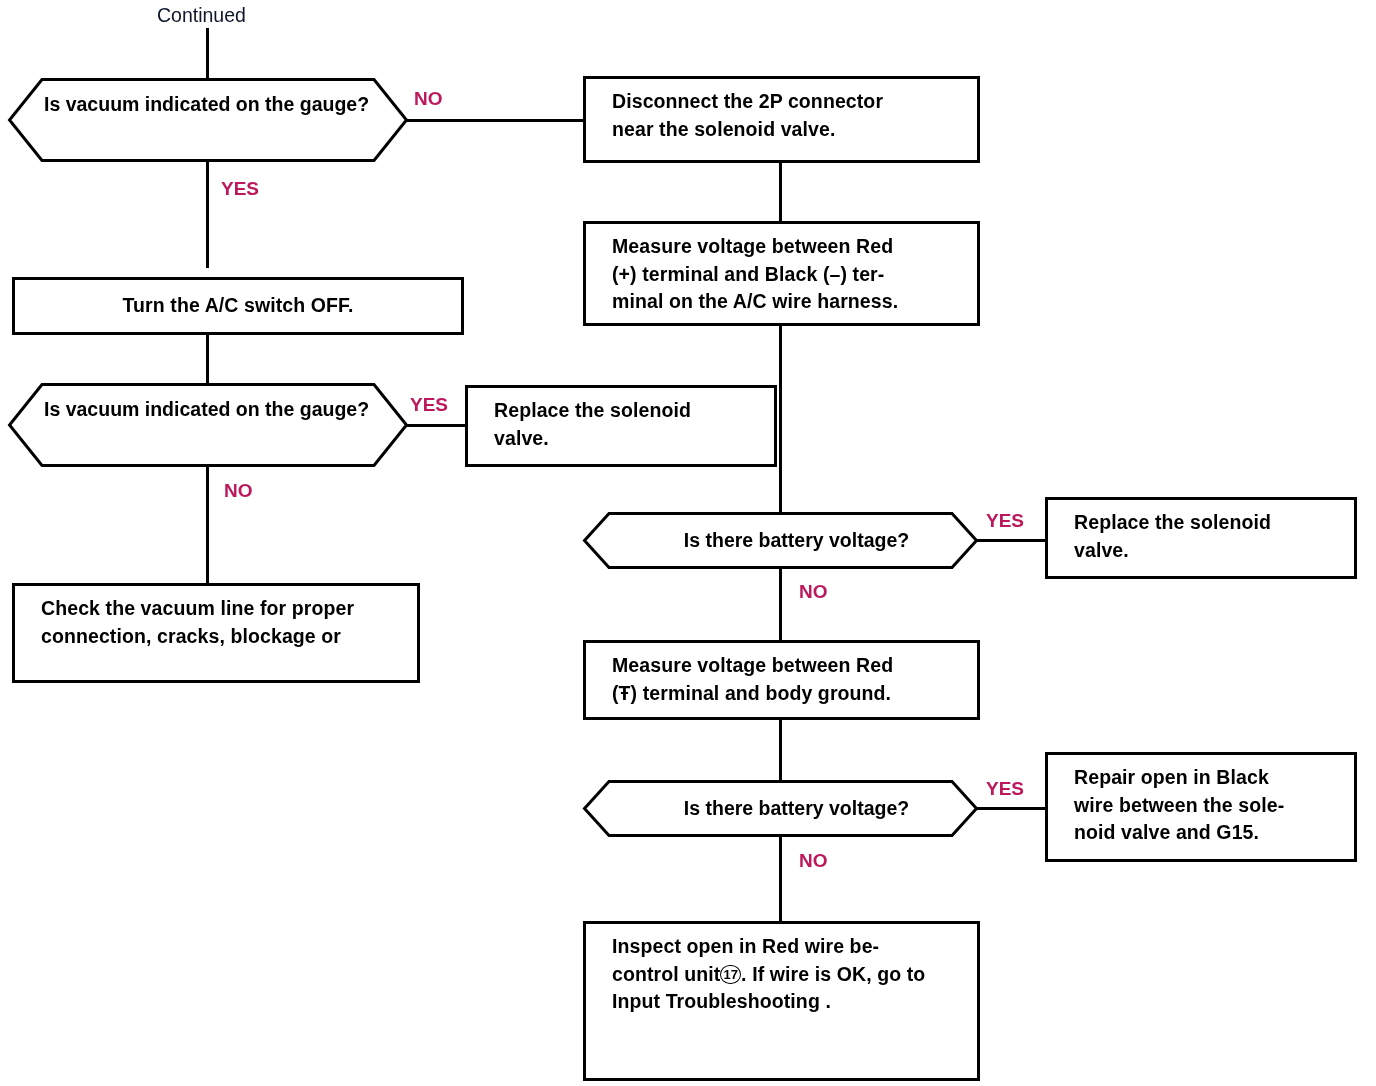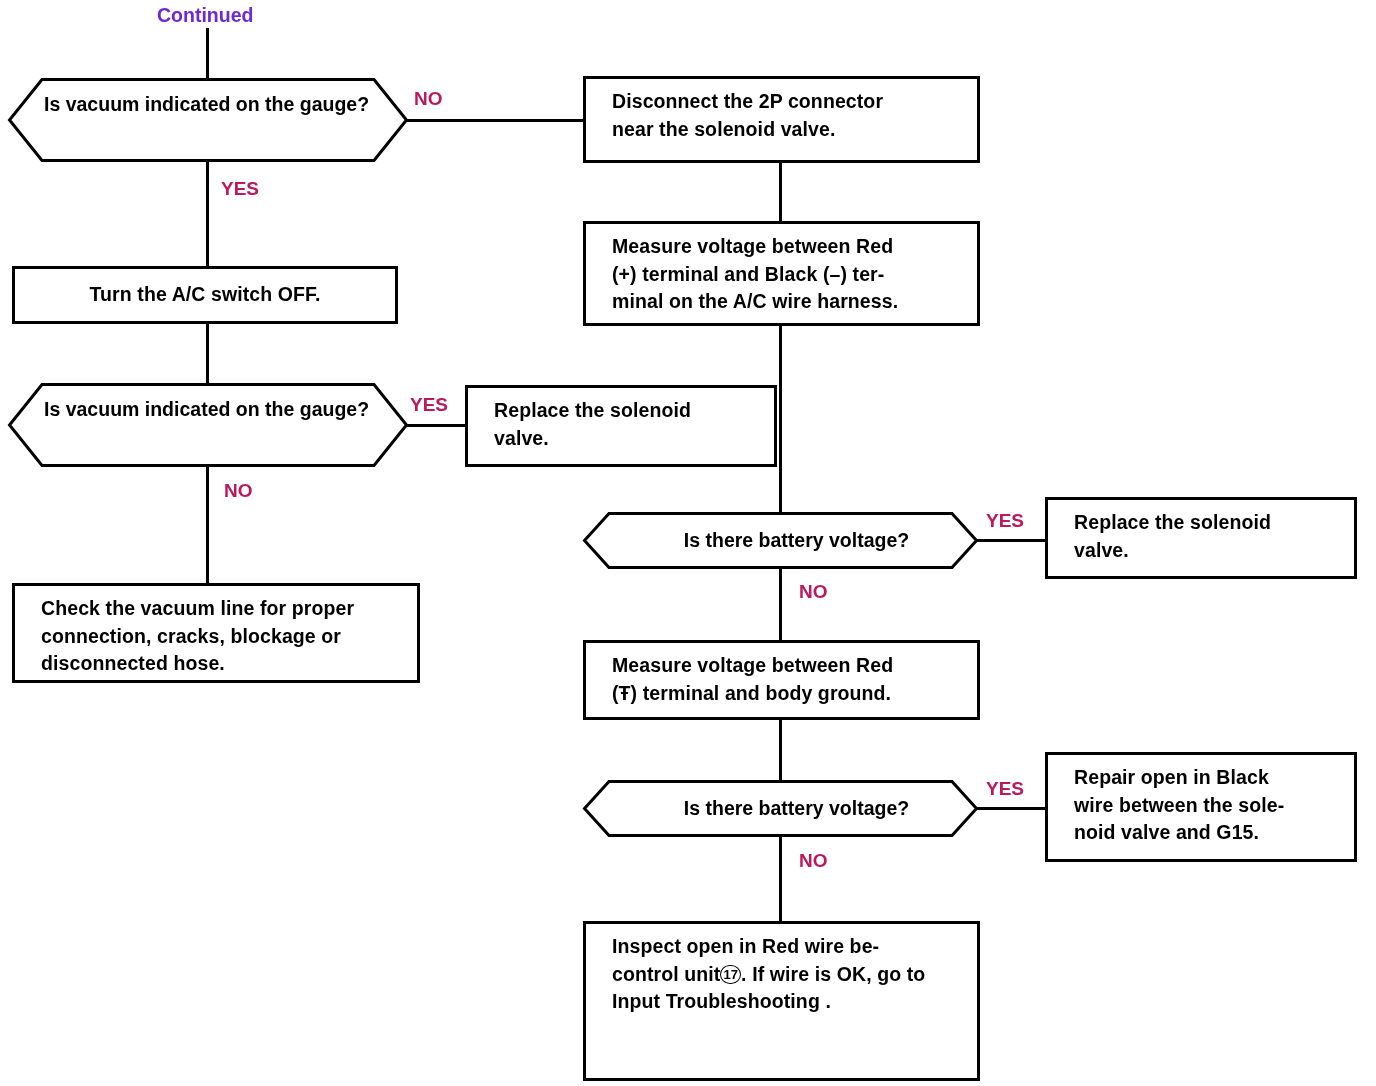--- a/index.html
+++ b/index.html
@@ -94,22 +94,22 @@
     font-weight: bold;
     color: #be185d;
     white-space: nowrap;
     z-index: 6;
   }
 
   
   .hdr {
     position: absolute;
     font-size: 19.5px;
-    font-weight: bold;
-    color: #6d28d9;
+    font-weight: normal;
+    color: #0f172a;
     white-space: nowrap;
   }
 
   .circnum {
     display: inline-block;
     border: 1.6px solid #000;
     border-radius: 50%;
     font-size: 13px;
     line-height: 1;
     padding: 2.2px 2px 2.6px 2px;
@@ -136,21 +136,21 @@
   </div>
 
   <div class="blabel" style="left:414px; top:88px;">NO</div>
 
   <div class="line h" style="left:405px; top:119px; width:180px;"></div>
 
   <div class="blabel" style="left:221px; top:178px;">YES</div>
 
   <div class="line v" style="left:206px; top:160px; height:108px;"></div>
 
-  <div class="box centered" style="left:12px; top:266px; width:386px; height:58px;">
+  <div class="box centered" style="left:12px; top:277px; width:452px; height:58px;">
     <div class="txt">Turn the A/C switch OFF.</div>
   </div>
 
   <div class="line v" style="left:206px; top:322px; height:62px;"></div>
 
   <div class="hex" style="left:8px; top:383px; width:400px; height:84px;">
     <svg width="400" height="84" viewBox="0 0 400 84" preserveAspectRatio="none">
       <polygon points="34,1.5 366,1.5 398.5,42 366,82.5 34,82.5 1.5,42" fill="#ffffff" stroke="#000000" stroke-width="3"></polygon>
     </svg>
     <div class="hextxt justify" style="left:36px; top:13px; width:332px;">Is vacuum indicated on the gauge?</div>
@@ -159,21 +159,20 @@
   <div class="blabel" style="left:410px; top:394px;">YES</div>
   <div class="line h" style="left:405px; top:424px; width:62px;"></div>
 
   <div class="blabel" style="left:224px; top:480px;">NO</div>
   <div class="line v" style="left:206px; top:465px; height:120px;"></div>
 
   <div class="box" style="left:12px; top:583px; width:408px; height:100px;">
     <div class="txt justify" style="width:350px;">
       <div>Check the vacuum line for proper</div>
       <div>connection, cracks, blockage or</div>
-      <div style="text-align:left;">disconnected hose.</div>
     </div>
   </div>
 
   <div class="box" style="left:583px; top:76px; width:397px; height:87px;">
     <div class="txt justify" style="width:340px;">
       <div>Disconnect the 2P connector</div>
       <div style="text-align:left;">near the solenoid valve.</div>
     </div>
   </div>
 

